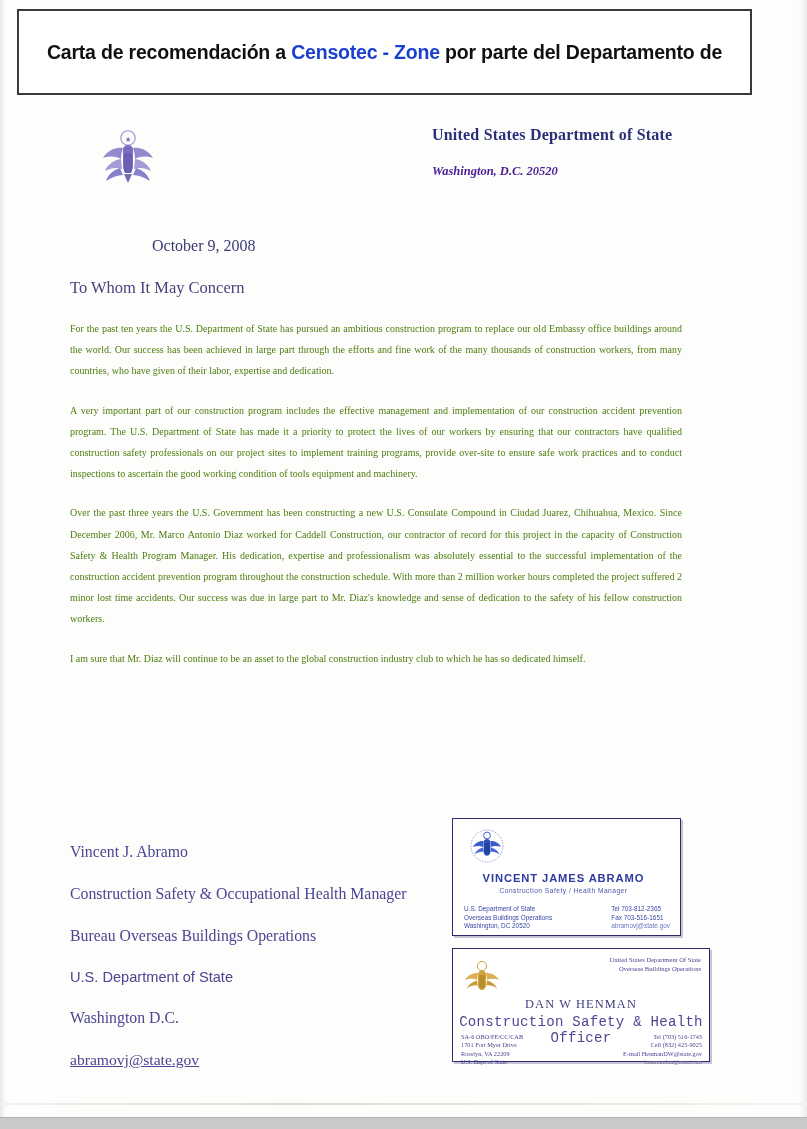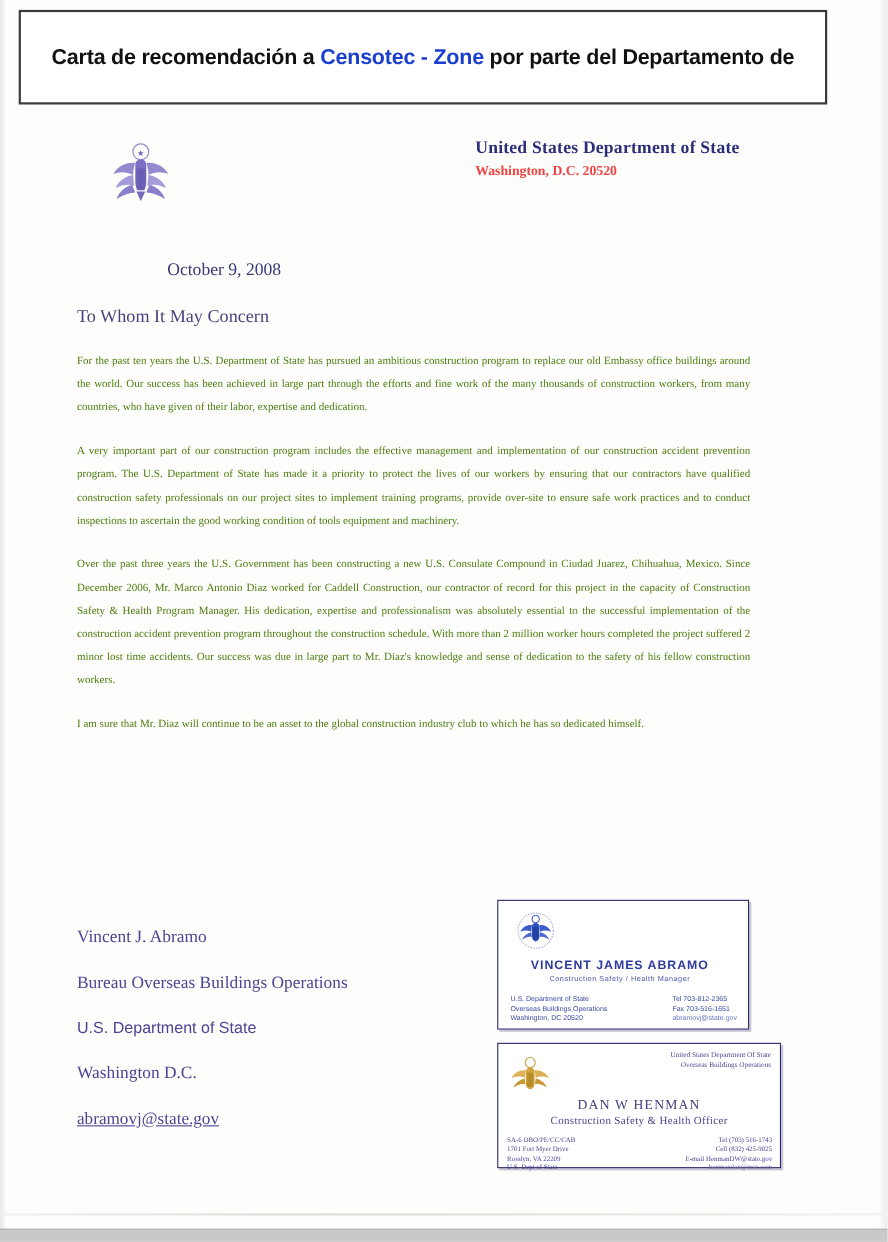--- a/index.html
+++ b/index.html
@@ -91,25 +91,26 @@
   }
   .lh-title {
     font-family: "Liberation Serif", serif;
     font-size: 16px;
     font-weight: bold;
     letter-spacing: 0.2px;
     color: #2b2f7a;
     white-space: nowrap;
   }
   .lh-sub {
-    margin-top: 4px;
-    font-family: "Liberation Serif", serif;
+    margin-top: 20px;
+    font-family: "Liberation Serif", serif;
+    font-style: italic;
     font-weight: bold;
     font-size: 12.5px;
-    color: #ef4444;
+    color: #4c1d95;
     white-space: nowrap;
   }
 
   
   .date {
     position: absolute;
     left: 152px;
     top: 237px;
     font-size: 16px;
     color: #3a3a78;
@@ -258,22 +259,22 @@
     font-family: "Liberation Serif", serif;
     font-size: 12.4px;
     letter-spacing: 1.1px;
     color: #43407f;
   }
   .c2-title {
     position: absolute;
     left: 0; right: 0;
     top: 65px;
     text-align: center;
-    font-family: Liberation Serif, serif;
-    font-size: 10px;
+    font-family: Liberation Mono, monospace;
+    font-size: 14px;
     letter-spacing: 0.3px;
     color: #4b4594;
   }
   .c2-cols {
     position: absolute;
     left: 8px;
     right: 7px;
     top: 84px;
     display: flex;
     justify-content: space-between;
@@ -329,20 +330,21 @@
 
   <div class="body-col">
     <p class="para">For the past ten years the U.S. Department of State has pursued an ambitious construction program to replace our old Embassy office buildings around the world. Our success has been achieved in large part through the efforts and fine work of the many thousands of construction workers, from many countries, who have given of their labor, expertise and dedication.</p>
     <p class="para">A very important part of our construction program includes the effective management and implementation of our construction accident prevention program.  The U.S. Department of State has made it a priority to protect the lives of our workers by ensuring that our contractors have qualified construction safety professionals on our project sites to implement training programs, provide over-site to ensure safe work practices and to conduct inspections to ascertain the good working condition of tools equipment and machinery.</p>
     <p class="para">Over the past three years the U.S. Government has been constructing a new U.S. Consulate Compound in Ciudad Juarez, Chihuahua, Mexico.  Since December 2006, Mr. Marco Antonio Diaz worked for Caddell Construction, our contractor of record for this project in the capacity of Construction Safety &amp; Health Program Manager.  His dedication, expertise and professionalism was absolutely essential to the successful implementation of the construction accident prevention program throughout the construction schedule.  With more than 2 million worker hours completed the project suffered 2 minor lost time accidents.  Our success was due in large part to Mr. Diaz's knowledge and sense of dedication to the safety of his fellow construction workers.</p>
     <p class="para last">I am sure that Mr. Diaz will continue to be an asset to the global construction industry club to which he has so dedicated himself.</p>
   </div>
 
   <div class="sig-block">
     <div class="sig-line">Vincent J. Abramo</div>
+    <div class="sig-line">Construction Safety &amp; Occupational Health Manager</div>
     <div class="sig-line">Bureau Overseas Buildings Operations</div>
     <div class="sig-line sans">U.S. Department of State</div>
     <div class="sig-line">Washington D.C.</div>
     <div class="sig-email">abramovj@state.gov</div>
   </div>
 
   <div class="card card-1">
     <div class="card-seal-1">
       <svg viewBox="0 0 36 36" width="36" height="36" aria-hidden="true">
         <circle cx="18" cy="18" r="16" fill="none" stroke="#7f8ad0" stroke-width="0.8" stroke-dasharray="1.4 1.2"></circle>

